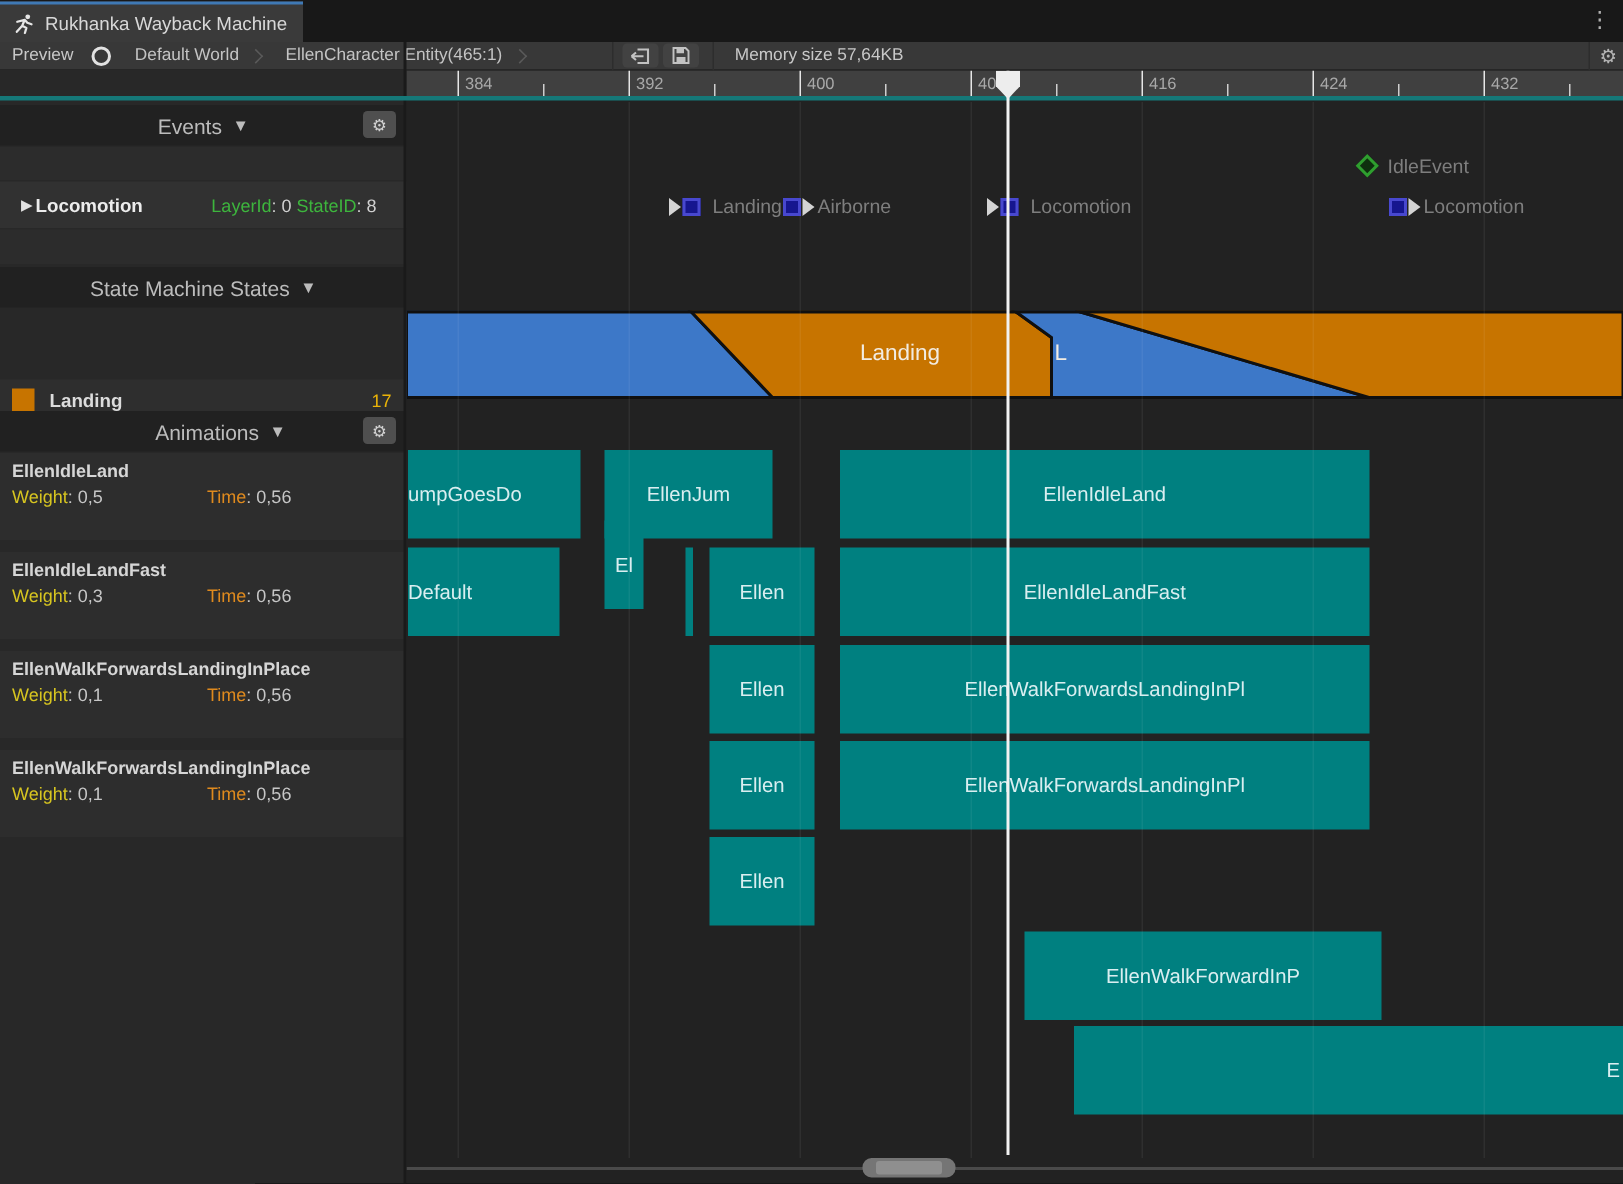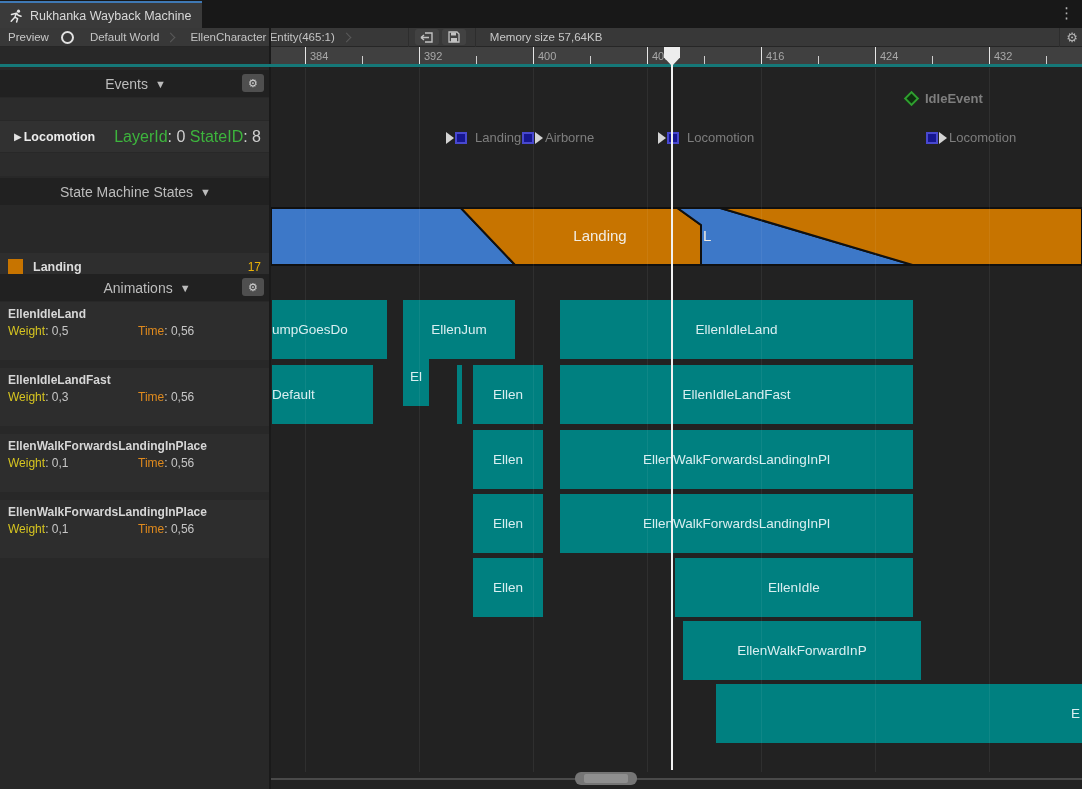--- a/index.html
+++ b/index.html
@@ -34,21 +34,21 @@
   .sec-head { position:absolute; left:0; width:271px; height:27px; background:#212121;
               display:flex; align-items:center; justify-content:center; color:#bcbcbc; font-size:14px; }
   .sec-head .arrow { font-size:11px; margin-left:7px; color:#bcbcbc; }
   .sec-gear { position:absolute; right:7px; top:4px; width:22px; height:18px; background:#4f4f4f;
               border-radius:3px; color:#d2d2d2; font-size:11px; display:flex; align-items:center; justify-content:center; }
   .stripe { position:absolute; left:0; width:271px; background:#2c2c2c; }
   .ev-row { position:absolute; left:0; top:121px; width:271px; height:31px; background:#313131;
             display:flex; align-items:center; font-size:12.5px; }
   .ev-row .tri { color:#e2e2e2; font-size:10px; margin:0 2px 0 14px; }
   .ev-row .nm { color:#ececec; font-weight:bold; }
-  .ev-ids { position:absolute; right:10px; font-size:16px;margin-left:20px; }
+  .ev-ids { position:absolute; right:20px; font-size:12px;margin-left:20px; }
   .green { color:#3db53d; } .dim { color:#d0d0d0; }
   .st-row { position:absolute; left:0; top:206px; width:271px; height:27px; background:#2e2e2e;
             display:flex; align-items:center; font-size:12.5px; }
   .swatch { width:15px; height:15px; background:#c77400; margin:0 10px 0 8px; }
   .st-row .nm { color:#dcdcdc; font-weight:bold; }
   .st-count { position:absolute; right:10px; color:#eab308; font-size:12px; }
   .anim-row { position:absolute; left:0; width:271px; height:58px; background:#2d2d2d; font-size:12px; }
   .anim-row .nm { position:absolute; left:8px; top:5px; color:#d6d6d6; font-weight:bold; }
   .anim-row .wline { position:absolute; left:8px; top:22px; }
   .anim-row .tline { position:absolute; left:138px; top:22px; }
@@ -234,21 +234,21 @@
     <div class="ev-marker" style="left:250px; top:83px;align-items:center;">
       <span class="m-sq"></span>
       <span class="m-tri"></span>
       <span class="m-lbl" style="margin-left:2px;">Airborne</span>
     </div>
     <div class="ev-marker" style="left:387px; top:83px;">
       <span class="m-tri"></span>
       <span class="m-sq"></span>
       <span class="m-lbl">Locomotion</span>
     </div>
-    <div class="ev-marker" style="left:634px; top:44px;font-weight:bold;">
+    <div class="ev-marker" style="left:634px; top:56px;">
       <span class="m-dia"></span>
       <span class="m-lbl">IdleEvent</span>
     </div>
     <div class="ev-marker" style="left:654px; top:83px;">
       <span class="m-sq"></span>
       <span class="m-tri"></span>
       <span class="m-lbl" style="margin-left:2px;">Locomotion</span>
     </div>
 
     <svg class="band-svg" width="811" height="59" viewBox="0 0 811 59">
@@ -272,21 +272,20 @@
     <div class="clip" style="left:202px; top:318px; width:70px;">Ellen</div>
     <div class="clip" style="left:289px; top:318px; width:353px;">EllenIdleLandFast</div>
 
     <div class="clip" style="left:202px; top:383px; width:70px;">Ellen</div>
     <div class="clip" style="left:289px; top:383px; width:353px;">EllenWalkForwardsLandingInPl</div>
 
     <div class="clip" style="left:202px; top:447px; width:70px;">Ellen</div>
     <div class="clip" style="left:289px; top:447px; width:353px;">EllenWalkForwardsLandingInPl</div>
 
     <div class="clip" style="left:202px; top:511px; width:70px;">Ellen</div>
-    <div class="clip" style="left:404px; top:511px; width:238px;">EllenIdle</div>
 
     <div class="clip" style="left:412px; top:574px; width:238px;">EllenWalkForwardInP</div>
 
     <div class="clip right" style="left:445px; top:637px; width:366px;">E</div>
 
     <div class="playline"></div>
     <div class="playhead"></div>
 
     <div class="sb-track"></div>
     <div class="sb-thumb">

